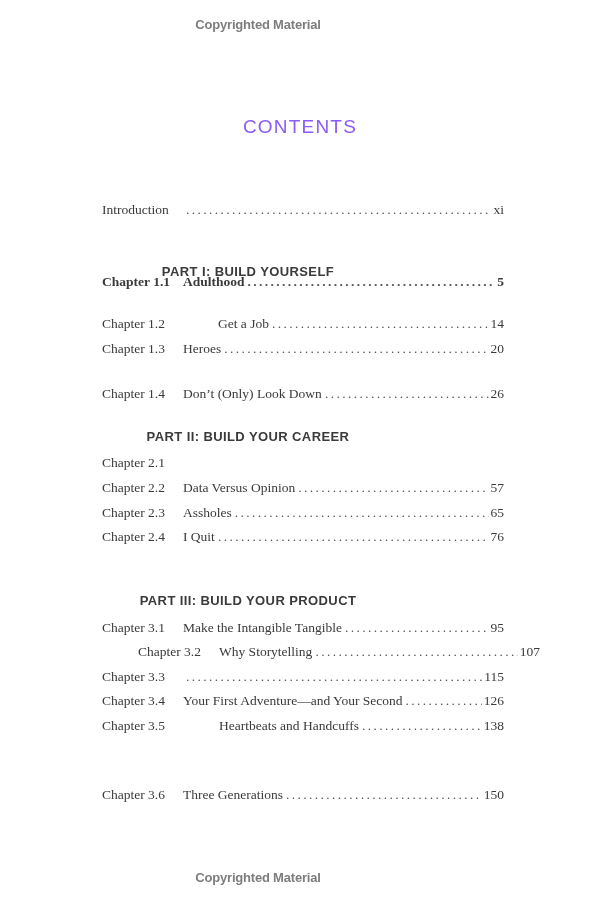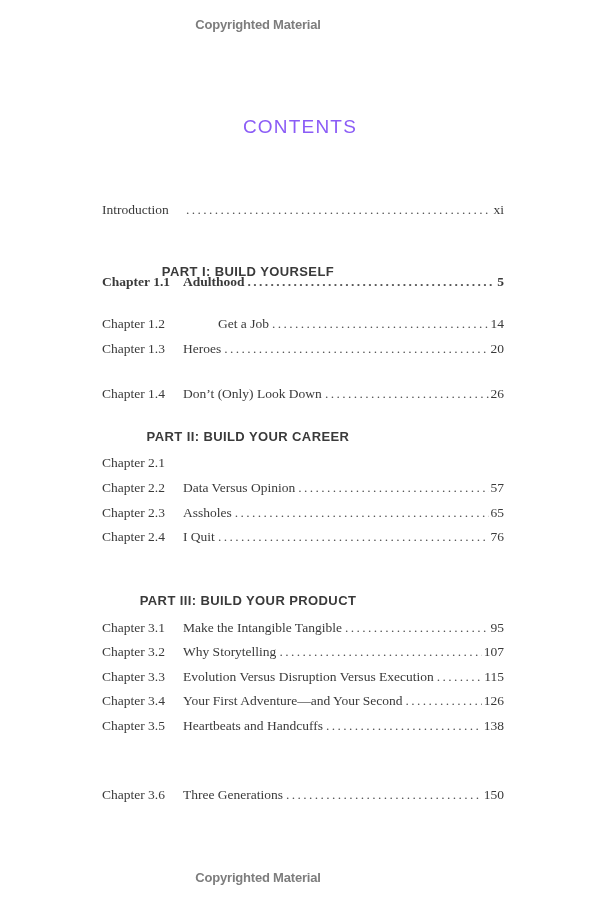--- a/index.html
+++ b/index.html
@@ -118,45 +118,44 @@
 <div class="part" style="top:593px;">PART III: BUILD YOUR PRODUCT</div>
 
 <div class="row" style="top:618px;">
   <span class="label">Chapter 3.1</span>
   <span class="entry">
       <span class="name">Make the Intangible Tangible</span>
       <span class="leader"></span>
       <span class="page">95</span>
     </span>
 </div>
-<div class="row" style="top:642px;">
+<div class="row" style="top:642px;margin-left:36px;">
   <span class="label">Chapter 3.2</span>
   <span class="entry">
       <span class="name">Why Storytelling</span>
       <span class="leader"></span>
       <span class="page">107</span>
     </span>
 </div>
 <div class="row" style="top:667px;">
   <span class="label">Chapter 3.3</span>
   <span class="entry">
-      <span class="name">Evolution Versus Disruption Versus Execution</span>
       <span class="leader"></span>
       <span class="page">115</span>
     </span>
 </div>
 <div class="row" style="top:691px;">
   <span class="label">Chapter 3.4</span>
   <span class="entry">
       <span class="name">Your First Adventure—and Your Second</span>
       <span class="leader"></span>
       <span class="page">126</span>
     </span>
 </div>
-<div class="row" style="top:716px;">
+<div class="row" style="top:716px;gap:36px;">
   <span class="label">Chapter 3.5</span>
   <span class="entry">
       <span class="name">Heartbeats and Handcuffs</span>
       <span class="leader"></span>
       <span class="page">138</span>
     </span>
 </div>
 <div class="row" style="top:785px;">
   <span class="label">Chapter 3.6</span>
   <span class="entry">

